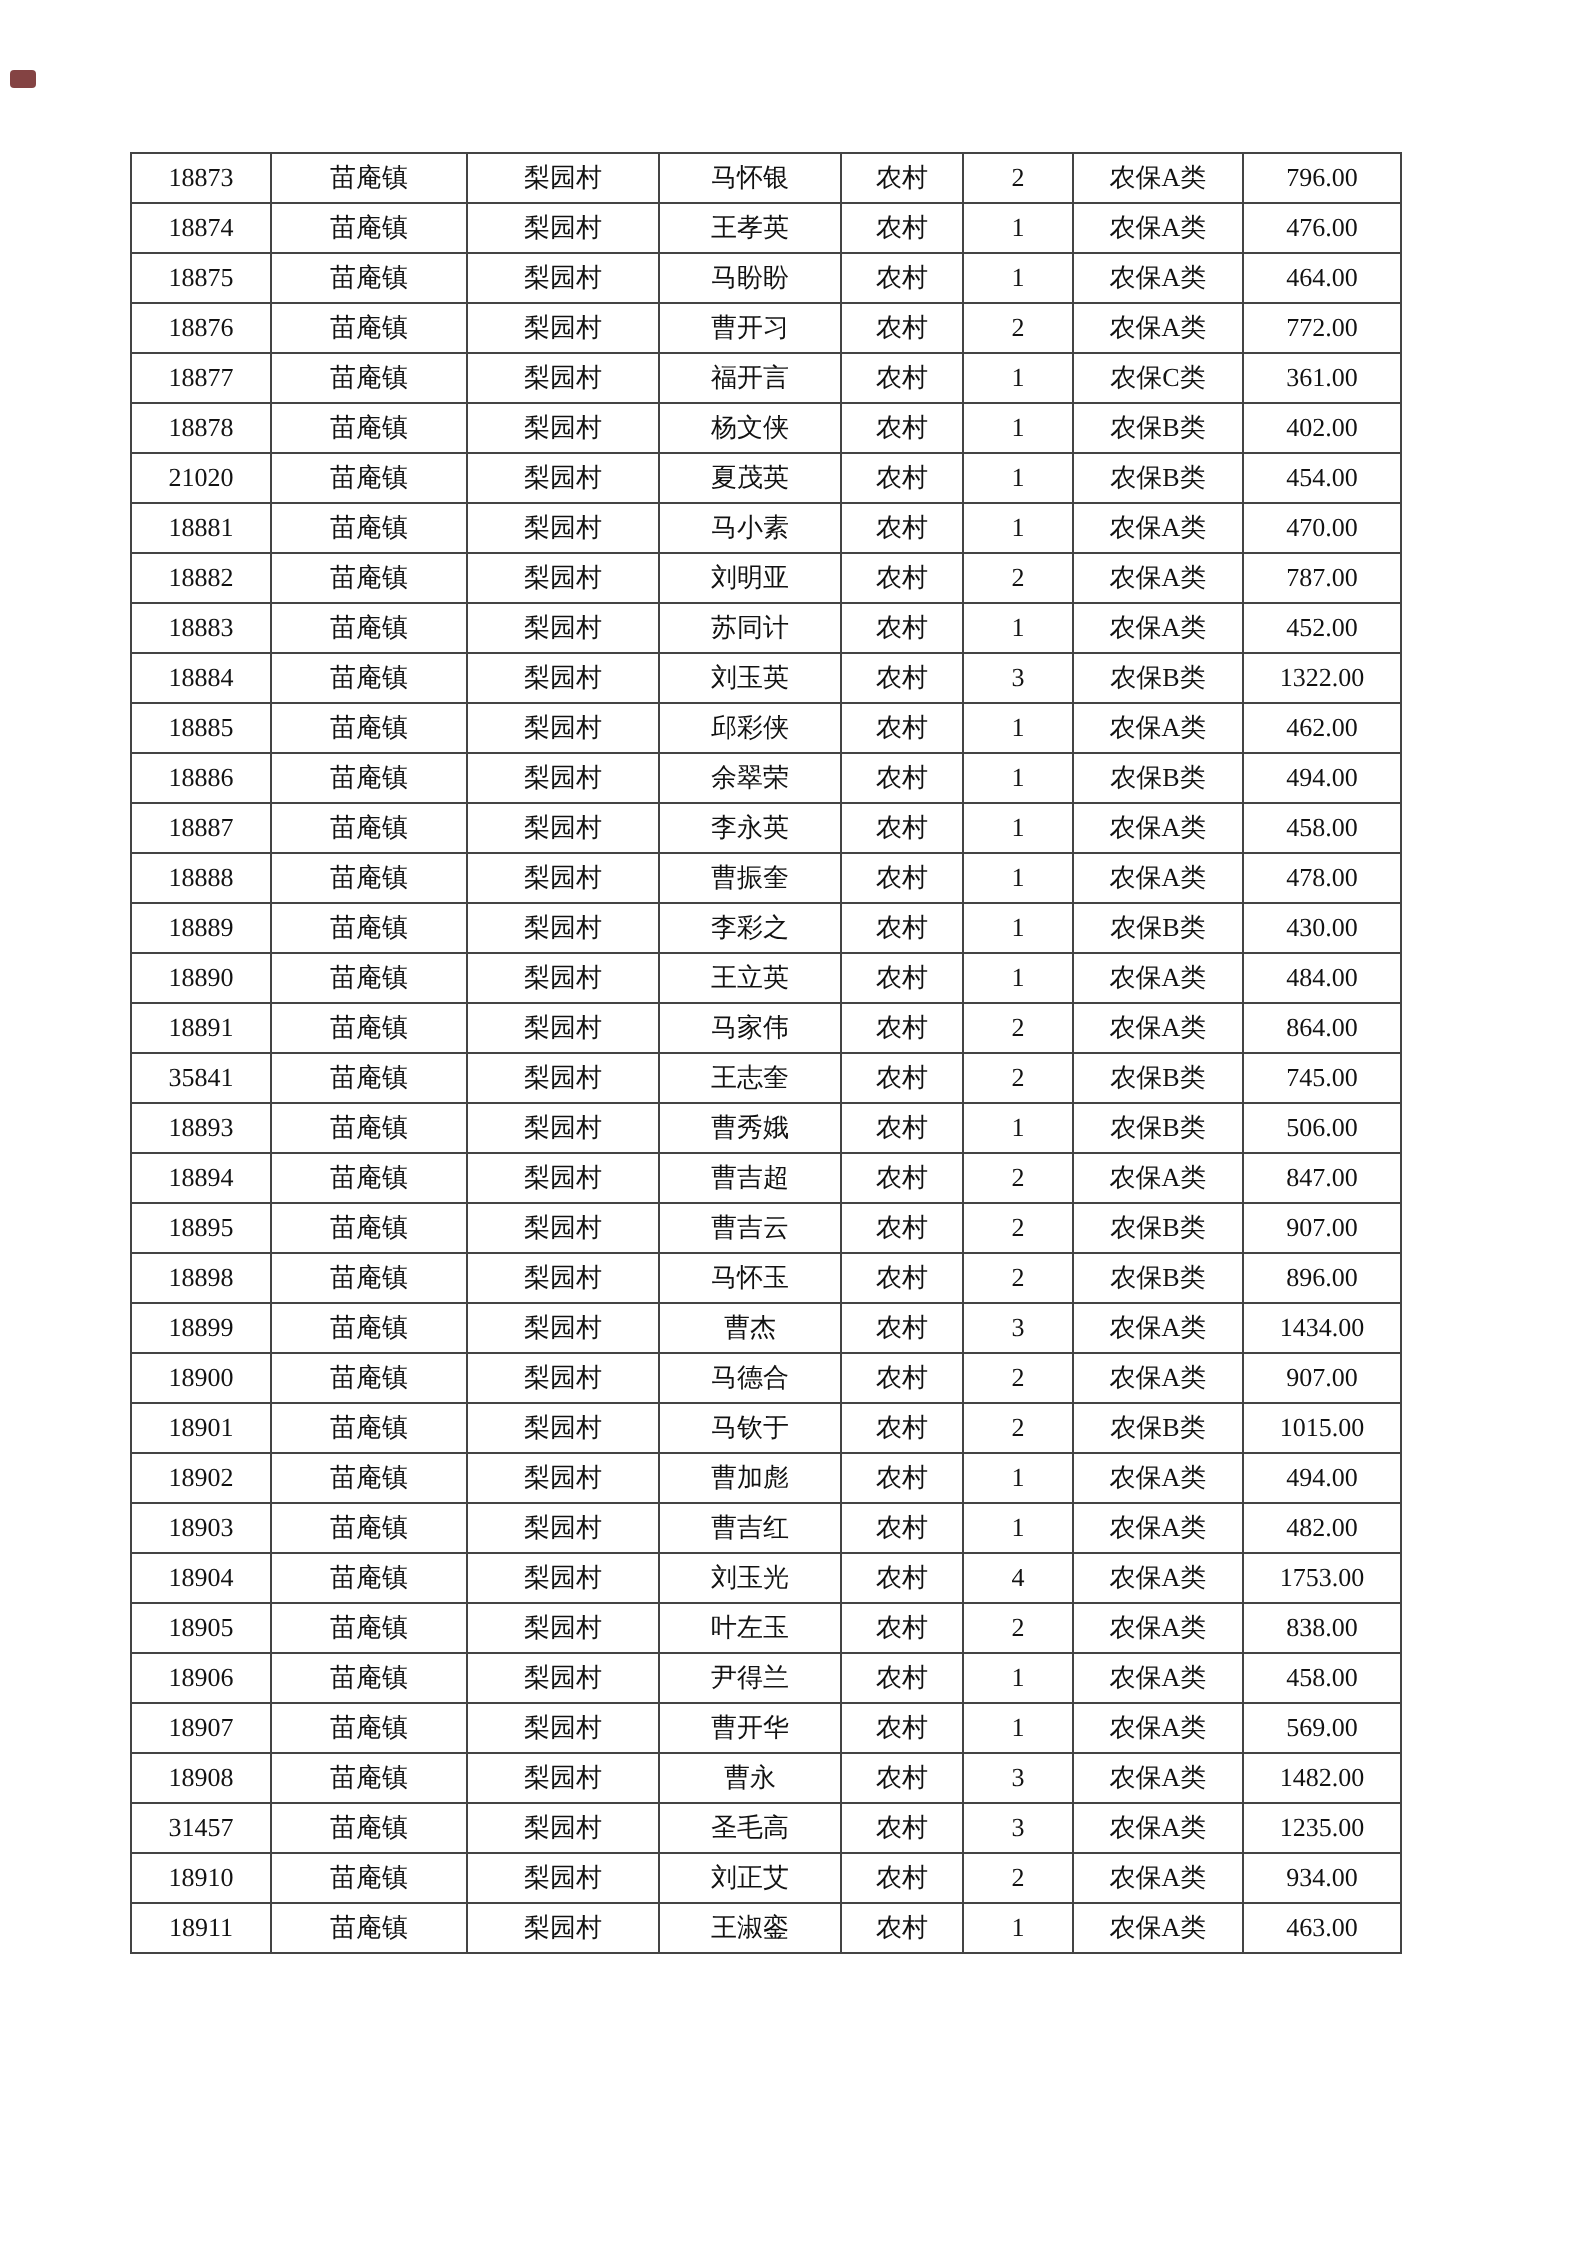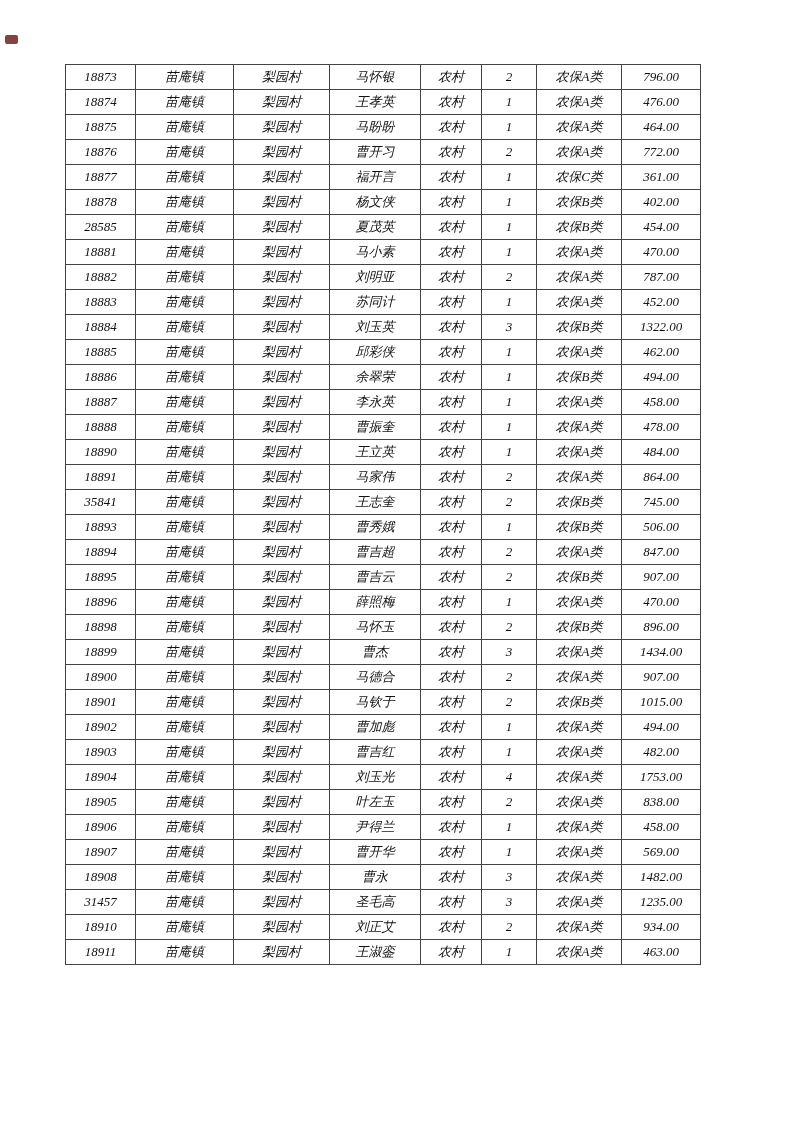--- a/index.html
+++ b/index.html
@@ -21,24 +21,23 @@
     top: 35px;
     width: 13px;
     height: 9px;
     background: #6e2222;
     border-radius: 2px;
     opacity: 0.85;
   }
   table.data-table {
     position: absolute;
     left: 65px;
-    top: 64px;
+    top: 76px;
     border-collapse: collapse;
     table-layout: fixed;
-    font-style: italic;
   }
   table.data-table td {
     border: 1px solid #444;
     height: 24px;
     padding: 0 3px;
     font-size: 13px;
     line-height: 24px;
     text-align: center;
     white-space: nowrap;
     overflow: hidden;
@@ -128,21 +127,21 @@
           <td class="c-id">18878</td>
           <td class="c-town">苗庵镇</td>
           <td class="c-village">梨园村</td>
           <td class="c-name">杨文侠</td>
           <td class="c-area">农村</td>
           <td class="c-count">1</td>
           <td class="c-category">农保B类</td>
           <td class="c-amount">402.00</td>
         </tr>
         <tr>
-          <td class="c-id">28585</td>
+          <td class="c-id">21020</td>
           <td class="c-town">苗庵镇</td>
           <td class="c-village">梨园村</td>
           <td class="c-name">夏茂英</td>
           <td class="c-area">农村</td>
           <td class="c-count">1</td>
           <td class="c-category">农保B类</td>
           <td class="c-amount">454.00</td>
         </tr>
         <tr>
           <td class="c-id">18881</td>
@@ -218,20 +217,30 @@
           <td class="c-id">18888</td>
           <td class="c-town">苗庵镇</td>
           <td class="c-village">梨园村</td>
           <td class="c-name">曹振奎</td>
           <td class="c-area">农村</td>
           <td class="c-count">1</td>
           <td class="c-category">农保A类</td>
           <td class="c-amount">478.00</td>
         </tr>
         <tr>
+          <td class="c-id">18889</td>
+          <td class="c-town">苗庵镇</td>
+          <td class="c-village">梨园村</td>
+          <td class="c-name">李彩之</td>
+          <td class="c-area">农村</td>
+          <td class="c-count">1</td>
+          <td class="c-category">农保B类</td>
+          <td class="c-amount">430.00</td>
+        </tr>
+        <tr>
           <td class="c-id">18890</td>
           <td class="c-town">苗庵镇</td>
           <td class="c-village">梨园村</td>
           <td class="c-name">王立英</td>
           <td class="c-area">农村</td>
           <td class="c-count">1</td>
           <td class="c-category">农保A类</td>
           <td class="c-amount">484.00</td>
         </tr>
         <tr>
@@ -276,30 +285,20 @@
         </tr>
         <tr>
           <td class="c-id">18895</td>
           <td class="c-town">苗庵镇</td>
           <td class="c-village">梨园村</td>
           <td class="c-name">曹吉云</td>
           <td class="c-area">农村</td>
           <td class="c-count">2</td>
           <td class="c-category">农保B类</td>
           <td class="c-amount">907.00</td>
-        </tr>
-        <tr>
-          <td class="c-id">18896</td>
-          <td class="c-town">苗庵镇</td>
-          <td class="c-village">梨园村</td>
-          <td class="c-name">薛照梅</td>
-          <td class="c-area">农村</td>
-          <td class="c-count">1</td>
-          <td class="c-category">农保A类</td>
-          <td class="c-amount">470.00</td>
         </tr>
         <tr>
           <td class="c-id">18898</td>
           <td class="c-town">苗庵镇</td>
           <td class="c-village">梨园村</td>
           <td class="c-name">马怀玉</td>
           <td class="c-area">农村</td>
           <td class="c-count">2</td>
           <td class="c-category">农保B类</td>
           <td class="c-amount">896.00</td>

